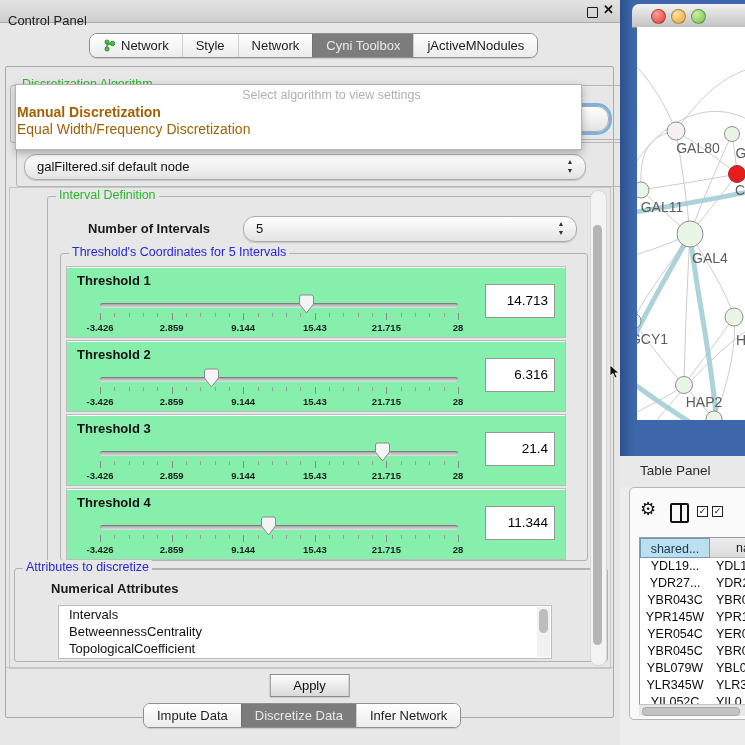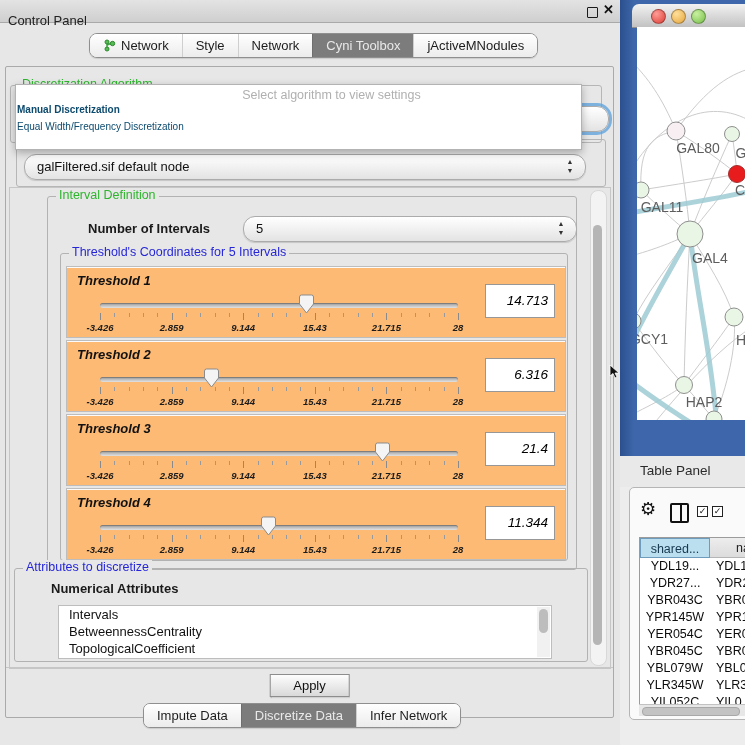--- a/index.html
+++ b/index.html
@@ -12,41 +12,41 @@
   .close-icon{position:absolute;left:603px;top:2px;font-size:13px;font-weight:bold;color:#111;}
   
   .seg{position:absolute;display:inline-flex;background:#fff;border:1px solid #8f8f8f;border-radius:8px;overflow:hidden;box-shadow:0 1px 1px rgba(0,0,0,.12);}
   .seg .tab{display:flex;align-items:center;gap:5px;padding:4px 13px;font-size:13px;color:#1c1c1c;border-left:1px solid #cfcfcf;background:linear-gradient(180deg,#ffffff,#ececec);cursor:default;white-space:nowrap;}
   .seg .tab:first-child{border-left:none;}
   .seg .tab.sel{background:#7c7c7c;color:#e9e9e9;border-left:1px solid #6f6f6f;}
   #top-tabs{left:89px;top:33px;}
   #bottom-tabs{left:143px;top:703px;border-radius:7px;z-index:6;}
   
   .outer-box{position:absolute;left:5px;top:66px;width:607px;height:650px;border:1px solid #aaაa;border:1px solid #aaa;border-radius:2px;background:#e7e7e7;}
-  .gbox{position:absolute;border:1px solid #b6b6b6;border-radius:3px;}
+  .gbox{position:absolute;border:1px solid #b6b6b6;border-radius:3px;padding-left:20px;}
   .glabel{position:absolute;top:-9px;left:8px;background:#e7e7e7;padding:0 3px;font-size:12.5px;white-space:nowrap;}
   .glabel.green{color:var(--group_label_green,#2db52d);}
   .glabel.blue{color:var(--group_label_blue,#2626d8);}
   .glabel.dark{color:#333;}
   
   .combo{position:absolute;height:24px;border:1px solid #ababab;border-radius:12px;background:linear-gradient(180deg,#ffffff,#e3e3e3);box-shadow:0 1px 1px rgba(0,0,0,.15);font-size:13px;line-height:24px;padding-left:12px;color:#111;}
   .stepper{position:absolute;right:10px;top:2px;width:10px;font-size:7px;line-height:9px;color:#333;text-align:center;}
   .combo.focus{box-shadow:0 0 0 3px rgba(90,160,220,.75);}
   
   #alg-popup{position:absolute;left:15px;top:84px;width:565px;height:64px;background:#fff;border:1px solid #b3b3b3;box-shadow:0 3px 8px rgba(0,0,0,.28);z-index:50;}
   #alg-popup .ph{position:absolute;left:0;top:3px;width:100%;text-align:center;color:#b0b0b0;font-size:12.5px;margin-left:33px;}
-  #alg-popup .opt{position:absolute;left:1px;font-size:10px;color:#0c4a6e;white-space:nowrap;}
+  #alg-popup .opt{position:absolute;left:1px;font-size:14px;color:#a16207;white-space:nowrap;}
   #alg-popup .opt.b{font-weight:bold;top:19px;}
   #alg-popup .opt.n{top:36px;}
   
   .scrollregion{position:absolute;left:3px;top:120px;width:600px;height:480px;border:1px solid #c6c6c6;background:#e7e7e7;}
   .vscroll{position:absolute;right:3px;top:2px;width:15px;height:474px;background:#f3f3f3;border:1px solid #d8d8d8;border-radius:8px;}
   .vscroll .vthumb{position:absolute;left:2px;top:34px;width:9px;height:420px;background:#b5b5b5;border-radius:5px;}
   
-  .threshold{position:absolute;left:5px;width:498px;height:70px;background:#fdba74;border:1px solid #bdbdbd;box-shadow:inset 0 1px 0 #fbfbfb;font-style:italic;}
+  .threshold{position:absolute;left:5px;width:498px;height:70px;background:#86efac;border:1px solid #bdbdbd;box-shadow:inset 0 1px 0 #fbfbfb;}
   .tlabel{position:absolute;left:10px;top:6px;font-size:13px;font-weight:bold;color:#111;}
   .track{position:absolute;left:33px;top:36px;width:358px;height:5px;border-radius:3px;background:linear-gradient(180deg,#9c9c9c,#e2e2e2);box-shadow:inset 0 1px 1px rgba(0,0,0,.25);}
   .thumb{position:absolute;top:27px;width:15px;height:20px;}
   .ticks{position:absolute;left:33px;top:46px;width:358px;height:8px;}
   .tick{position:absolute;top:0;width:1px;height:7px;background:#8a8a8a;}
   .tick.minor{height:4px;background:#9a9a9a;}
   .ticklabels{position:absolute;left:33px;top:55px;width:358px;height:11px;}
   .ticklabels span{position:absolute;transform:translateX(-50%);font-size:9.5px;font-weight:bold;color:#1c1c1c;white-space:nowrap;}
   .tval{position:absolute;right:10px;top:17px;width:62px;height:32px;background:#fff;border:1px solid #979797;font-size:13.5px;line-height:32px;text-align:right;padding-right:6px;color:#000;}
   

